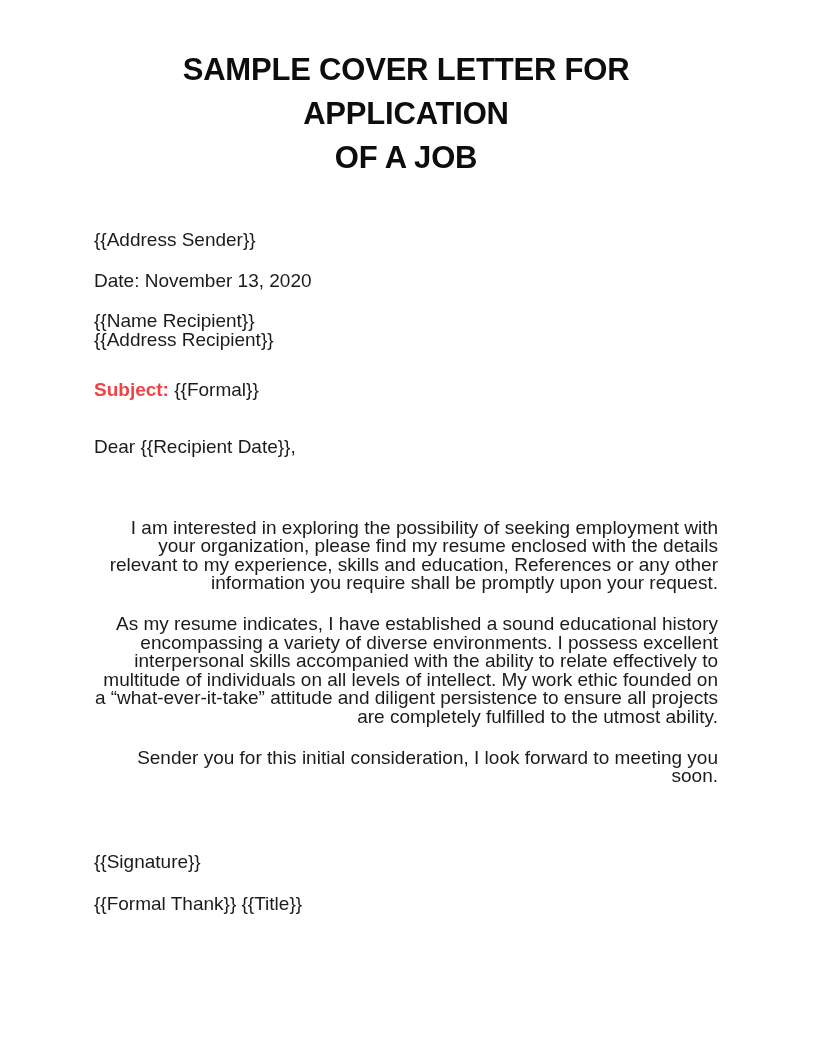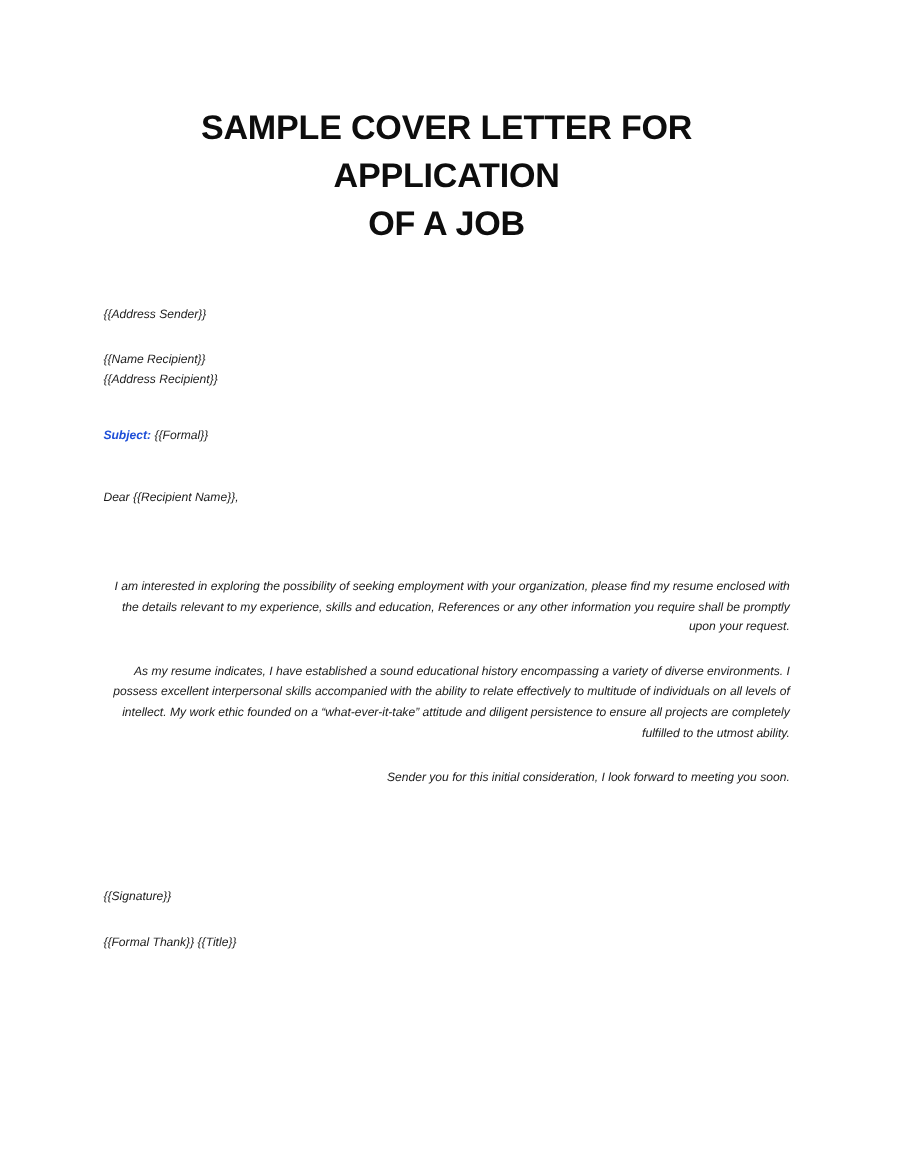--- a/index.html
+++ b/index.html
@@ -27,85 +27,85 @@
   .content {
     position: absolute;
     left: 94px;
     top: 0;
     width: 624px;
   }
 
   
   .doc-title {
     margin: 0;
-    padding-top: 94px;
+    padding-top: 48px;
     text-align: center;
     font-family: "Liberation Sans Narrow", "Liberation Sans", sans-serif;
     font-weight: bold;
     font-size: 31px;
     line-height: 44px;
     letter-spacing: -0.2px;
     color: #0d0d0d;
     white-space: pre-line;
   }
 
   
   .letter-block {
-    font-size: 11px;
+    font-size: 19px;
     line-height: 18.6px;
     color: #1b1b1b;
-    font-style: italic;
   }
 
   .sender-address { margin-top: 51px; }
 
   .date-line { margin-top: 22px; }
 
   .recipient-block {
     margin-top: 22px;
     white-space: pre-line;
   }
 
   .subject-line { margin-top: 32px; }
-  .subject-label { font-weight: bold; color: #1d4ed8; }
+  .subject-label { font-weight: bold; color: #ef4444; }
 
   .salutation { margin-top: 38px; }
 
   .body-paragraphs { margin-top: 62px; }
 
   .body-paragraphs p {
     margin: 0 0 22px 0;
     text-align: right;
   }
   .body-paragraphs p:last-child { margin-bottom: 0; }
 
-  .signature-block { margin-top: 89px; }
+  .signature-block { margin-top: 67px; }
   .formal-name-line { margin-top: 24px; }
 </style>
 </head>
 <body>
 
 <div class="page">
   <div class="content">
 
     <h1 class="doc-title">SAMPLE COVER LETTER FOR APPLICATION
 OF A JOB</h1>
 
     <div class="letter-block sender-address">{{Address Sender}}</div>
 
+    <div class="letter-block date-line">Date: November 13, 2020</div>
 
     <div class="letter-block recipient-block">{{Name Recipient}}
 {{Address Recipient}}</div>
 
     <div class="letter-block subject-line">
       <span class="subject-label">Subject:</span>
       <span class="subject-value">{{Formal}}</span>
     </div>
 
-    <div class="letter-block salutation">Dear {{Recipient Name}},</div>
+    <div class="letter-block salutation">Dear {{Recipient Date}},</div>
 
     <div class="letter-block body-paragraphs">
       <p>I am interested in exploring the possibility of seeking employment with your organization, please find my resume enclosed with the details relevant to my experience, skills and education, References or any other information you require shall be promptly upon your request.</p>
       <p>As my resume indicates, I have established a sound educational history encompassing a variety of diverse environments. I possess excellent interpersonal skills accompanied with the ability to relate effectively to multitude of individuals on all levels of intellect. My work ethic founded on a “what-ever-it-take” attitude and diligent persistence to ensure all projects are completely fulfilled to the utmost ability.</p>
       <p>Sender you for this initial consideration, I look forward to meeting you soon.</p>
     </div>
 
     <div class="letter-block signature-block">{{Signature}}</div>
 
     <div class="letter-block formal-name-line">{{Formal Thank}} {{Title}}</div>

